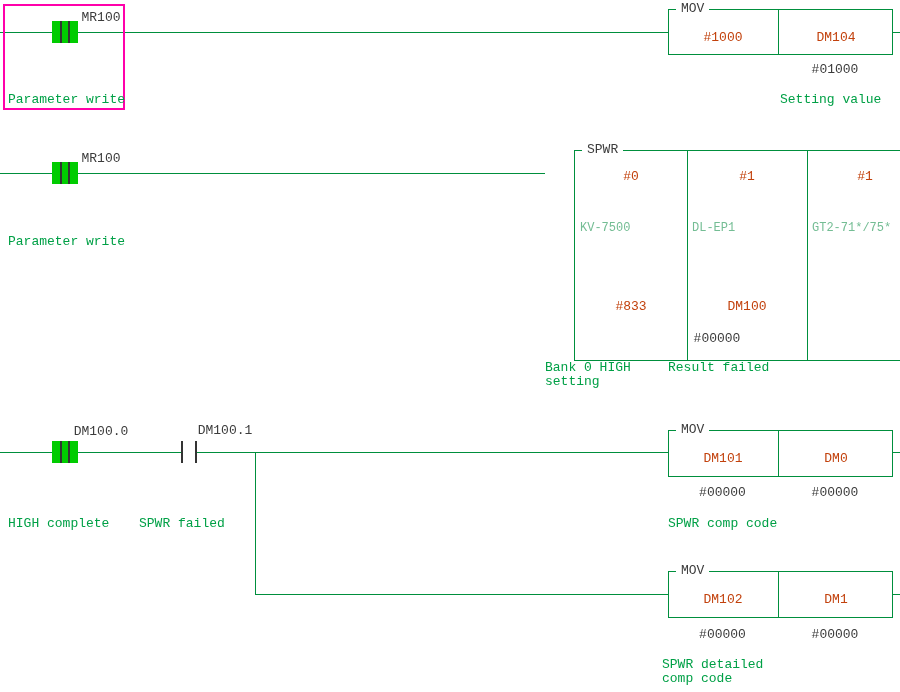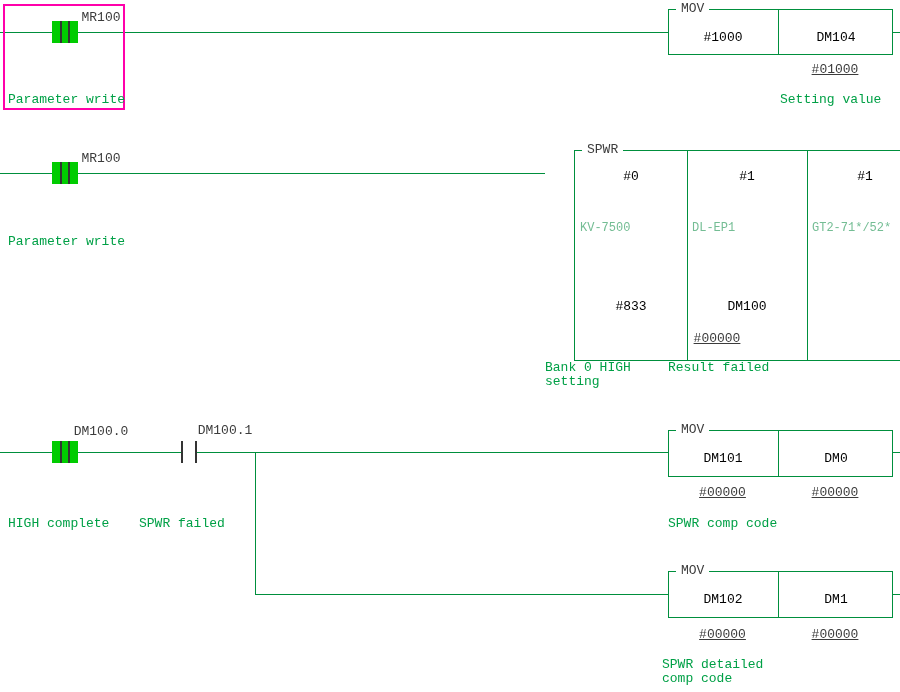--- a/index.html
+++ b/index.html
@@ -5,34 +5,34 @@
   * { margin:0; padding:0; box-sizing:border-box; }
   html,body { background:#ffffff; }
   body { font-family:"Liberation Mono","DejaVu Sans Mono",monospace; }
   #stage { position:relative; width:900px; height:692px; background:#ffffff; overflow:hidden; }
 
   .wire-h { position:absolute; height:1px; background:#008F3D; }
   .wire-v { position:absolute; width:1px; background:#008F3D; }
 
   .device-label { position:absolute; transform:translateX(-50%); font-size:13px; color:#3c3c3c; white-space:nowrap;margin-left:36px; }
   .comment { position:absolute; font-size:13px; color:#00A046; white-space:nowrap; }
-  .val { position:absolute; font-size:13px; color:#3c3c3c; text-align:center; white-space:nowrap;text-decoration:underline; }
+  .val { position:absolute; font-size:13px; color:#3c3c3c; text-align:center; white-space:nowrap; }
 
   .contact-on { position:absolute; width:26px; height:22px; background:#00CC00; }
   .contact-on .bar { position:absolute; top:0; width:2px; height:100%; background:#333333; }
   .contact-off { position:absolute; width:16px; height:22px; }
   .contact-off .mask { position:absolute; left:2px; top:0; width:12px; height:100%; background:#ffffff; }
   .contact-off .bar { position:absolute; top:0; width:2px; height:100%; background:#333333; }
 
   .selection-box { position:absolute; border:2px solid #FF00AA; background:transparent; }
 
   .instr-box { position:absolute; border:1px solid #008F3D; background:#ffffff; }
   .box-title { position:absolute; top:-9px; left:7px; background:#ffffff; padding:0 5px; font-size:13px; color:#3c3c3c; white-space:nowrap; }
   .vdiv { position:absolute; top:0; bottom:0; width:1px; background:#008F3D; }
-  .cell-text { position:absolute; transform:translateX(-50%); font-size:13px; color:#000000; white-space:nowrap; }
+  .cell-text { position:absolute; transform:translateX(-50%); font-size:13px; color:#c2410c; white-space:nowrap; }
   .model-text { position:absolute; font-size:12px; color:#74BD94; white-space:nowrap; }
 </style>
 </head>
 <body>
 
 <div id="stage">
 
   <div class="wire-h" style="left:0;top:32px;width:668px"></div>
   <div class="wire-h" style="left:893px;top:32px;width:7px"></div>
 
@@ -71,21 +71,21 @@
 
   <div class="instr-box" style="left:574px;top:150px;width:348px;height:211px">
     <span class="box-title">SPWR</span>
     <i class="vdiv" style="left:112px"></i>
     <i class="vdiv" style="left:232px"></i>
     <span class="cell-text" style="left:56px;top:18px">#0</span>
     <span class="cell-text" style="left:172px;top:18px">#1</span>
     <span class="cell-text" style="left:290px;top:18px">#1</span>
     <span class="model-text" style="left:5px;top:70px">KV-7500</span>
     <span class="model-text" style="left:117px;top:70px">DL-EP1</span>
-    <span class="model-text" style="left:237px;top:70px">GT2-71*/52*</span>
+    <span class="model-text" style="left:237px;top:70px">GT2-71*/75*</span>
     <span class="cell-text" style="left:56px;top:148px">#833</span>
     <span class="cell-text" style="left:172px;top:148px">DM100</span>
   </div>
   <div class="val" style="left:657px;top:331px;width:120px">#00000</div>
   <div class="comment" style="left:545px;top:360px">Bank 0 HIGH</div>
   <div class="comment" style="left:545px;top:374px">setting</div>
   <div class="comment" style="left:668px;top:360px">Result failed</div>
 
   <div class="contact-on" style="left:52px;top:441px">
     <i class="bar" style="left:8px"></i>

